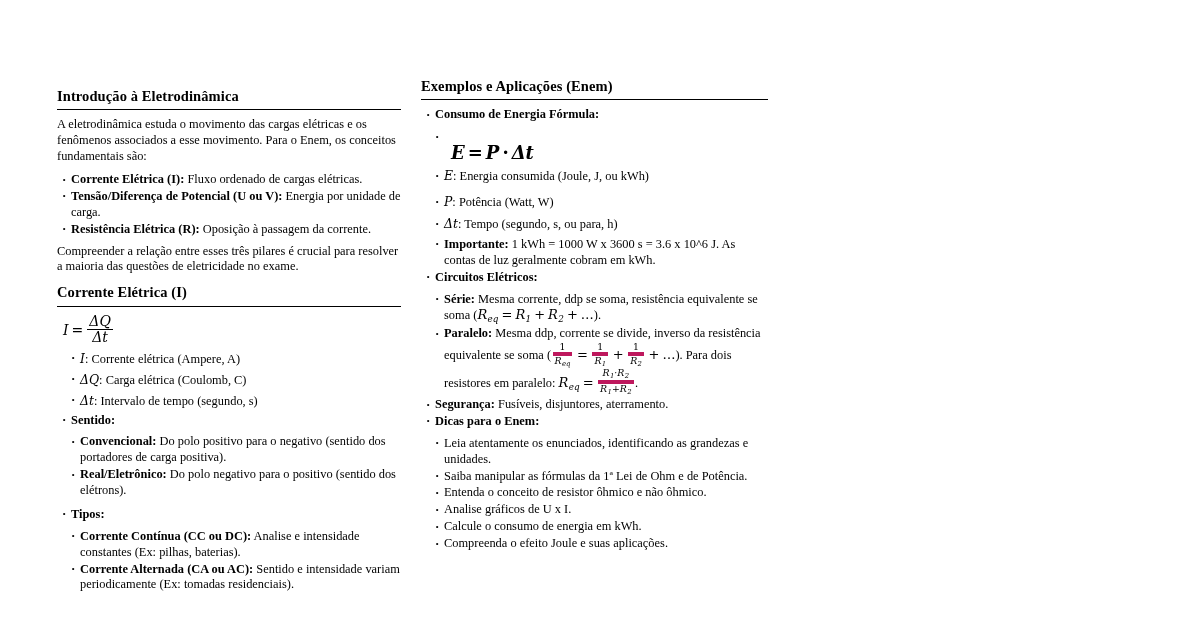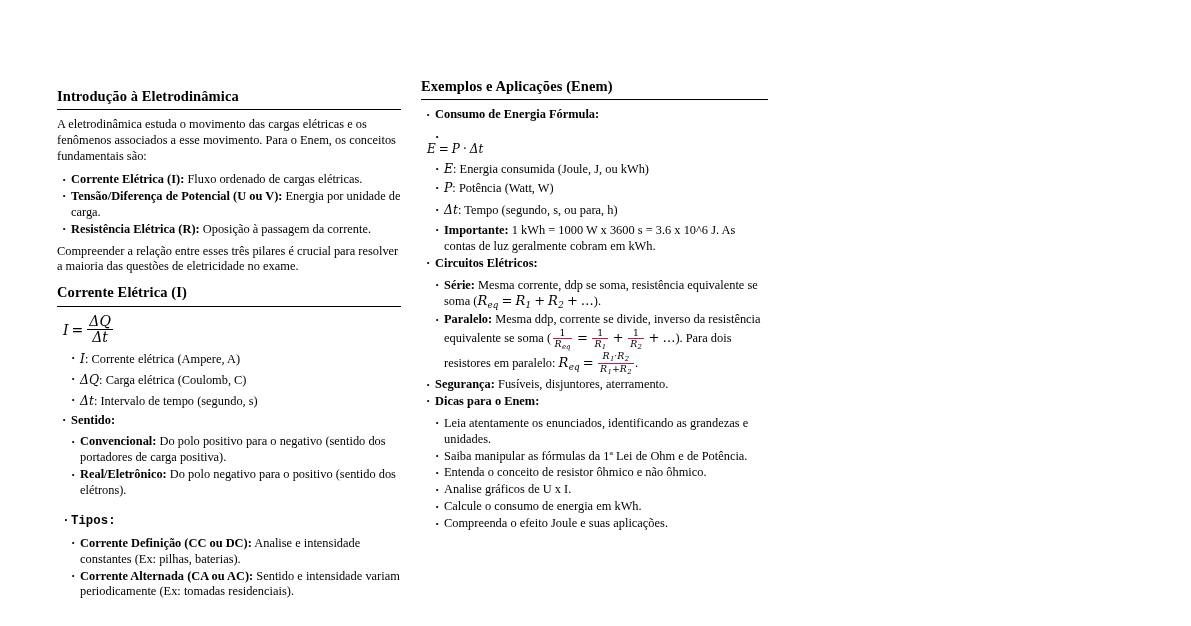--- a/index.html
+++ b/index.html
@@ -92,23 +92,24 @@
     vertical-align: -0.28em;
     padding-left: 0.4px;
   }
 
   .display-math {
     font-size: 14px;
     margin: 3px 0 4px 6px;
     display: block;
   }
   .display-math-right {
-    font-size: 12px;
-    margin: 4px 0 5px 6px;
-    display: block;
+    font-size: 18px;
+    margin: 4px 0 5px 30px;
+    display: block;
+    font-weight: bold;
   }
 
   .frac {
     display: inline-block;
     vertical-align: -0.52em;
     text-align: center;
     line-height: 1.08;
     margin: 0 1px;
   }
   .frac > .nu { display: block; padding: 0 2px; }
@@ -122,21 +123,21 @@
     display: inline-block;
     vertical-align: -0.5em;
     text-align: center;
     line-height: 1.06;
     font-size: 0.72em;
     margin: 0 1.5px;
   }
   .frac-sm > .nu { display: block; padding: 0 2px; }
   .frac-sm > .de {
     display: block;
-    border-top: 1px solid #be185d;
+    border-top: 4px solid #be185d;
     padding: 0 2px;
   }
   .frac-sm .msub { font-size: 0.74em; vertical-align: -0.25em; }
 
   .inline-math { font-size: 12.4px; }
   .empty-bullet-li { min-height: 9px; }
   .fm-line { margin-top: 1px; }
 </style>
 </head>
 <body>
@@ -173,25 +174,25 @@
       </ul>
 
       <ul class="list l1">
         <li class="tight"><span class="b">Sentido:</span></li>
       </ul>
       <ul class="list l3">
         <li><span class="b">Convencional:</span><span> Do polo positivo para o negativo (sentido dos portadores de carga positiva).</span></li>
         <li><span class="b">Real/Eletrônico:</span><span> Do polo negativo para o positivo (sentido dos elétrons).</span></li>
       </ul>
 
-      <ul class="list l1" style="margin-top:15px;font-family:Liberation Mono, monospace;">
+      <ul class="list l1" style="margin-top:8px;">
         <li class="tight"><span class="b">Tipos:</span></li>
       </ul>
       <ul class="list l3">
-        <li><span class="b">Corrente Definição (CC ou DC):</span><span> Analise e intensidade constantes (Ex: pilhas, baterias).</span></li>
+        <li><span class="b">Corrente Contínua (CC ou DC):</span><span> Analise e intensidade constantes (Ex: pilhas, baterias).</span></li>
         <li><span class="b">Corrente Alternada (CA ou AC):</span><span> Sentido e intensidade variam periodicamente (Ex: tomadas residenciais).</span></li>
       </ul>
     </div>
 
   </div>
 
   <div class="col col-right" style="top:78px;">
 
     <h2 class="heading">Exemplos e Aplicações (Enem)</h2>
     <hr class="rule">
@@ -201,21 +202,21 @@
     </ul>
     <ul class="list l2">
       <li class="tight empty-bullet-li"></li>
     </ul>
 
     <div class="math display-math-right">
       <span class="mi">E</span><span class="mop">=</span><span class="mi">P</span><span class="mop">·</span><span class="mi">Δt</span>
     </div>
 
     <ul class="list l2">
-      <li style="margin-bottom:2px;"><span class="math inline-math">E</span><span>: Energia consumida (Joule, J, ou kWh)</span></li>
+      <li style="margin-bottom:9px;"><span class="math inline-math">E</span><span>: Energia consumida (Joule, J, ou kWh)</span></li>
       <li style="margin-bottom:5px;"><span class="math inline-math">P</span><span>: Potência (Watt, W)</span></li>
       <li style="margin-bottom:4px;"><span class="math inline-math">Δt</span><span>: Tempo (segundo, s, ou para, h)</span></li>
       <li><span class="b">Importante:</span><span> 1 kWh = 1000 W x 3600 s = 3.6 x 10^6 J. As contas de luz geralmente cobram em kWh.</span></li>
     </ul>
 
     <ul class="list l1">
       <li class="tight"><span class="b">Circuitos Elétricos:</span></li>
     </ul>
 
     <ul class="list l3">

